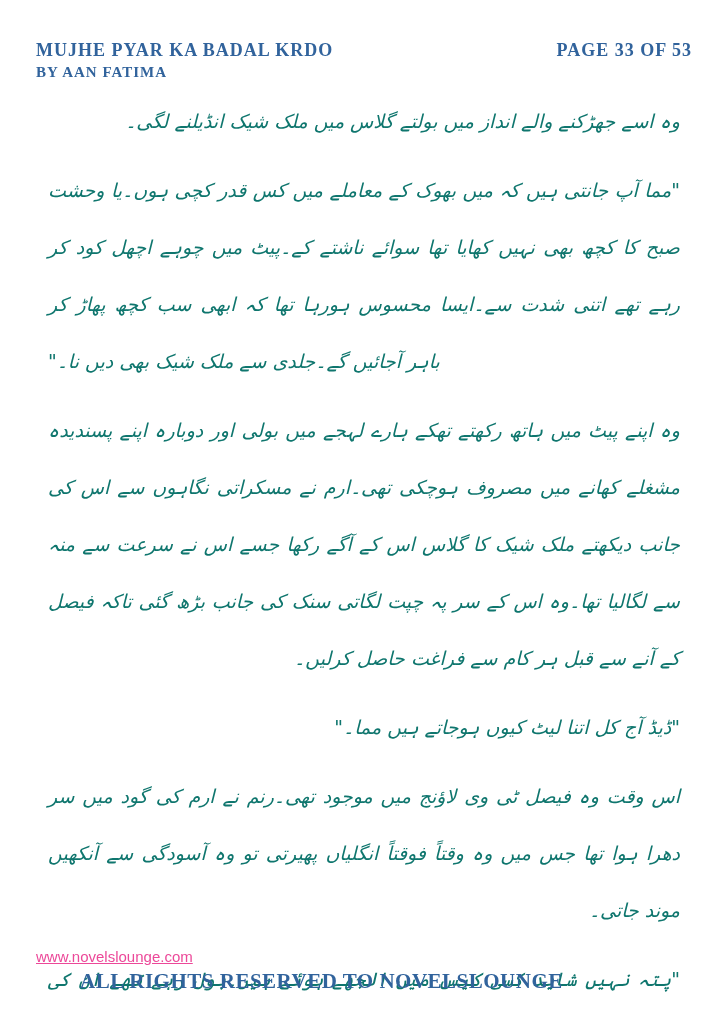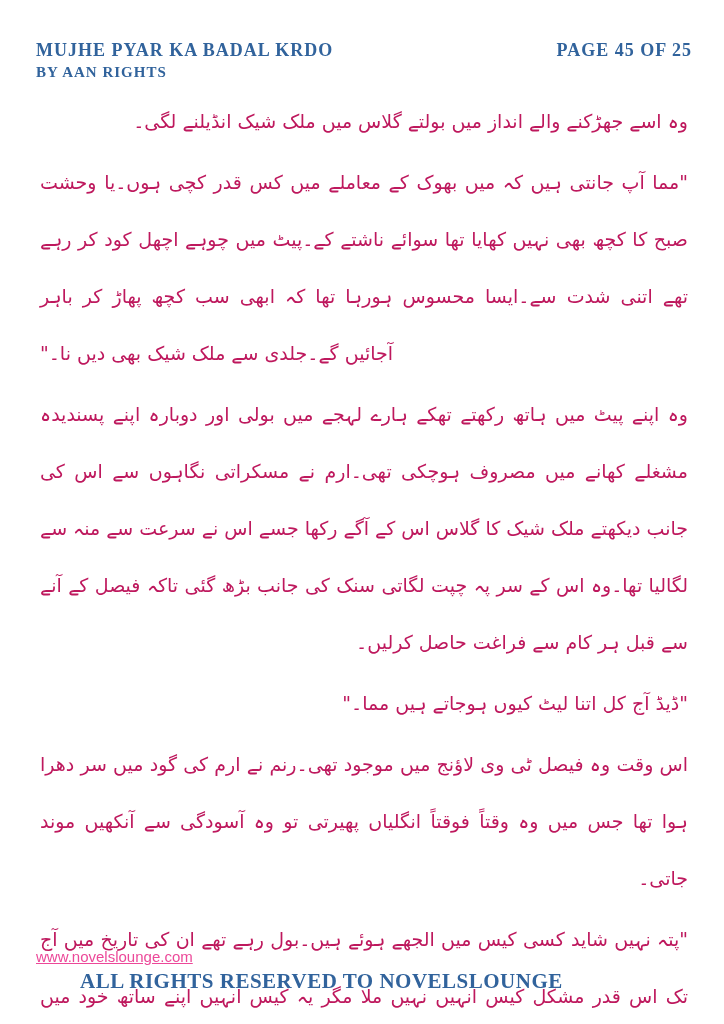--- a/index.html
+++ b/index.html
@@ -13,44 +13,44 @@
     font-family:"Liberation Serif", serif;
     font-weight:bold; color:#31639C; letter-spacing:1px;
   }
   .header-row { display:flex; justify-content:space-between; align-items:flex-start; }
   .title { font-size:18px; }
   .page-indicator { font-size:18px; }
   .author { font-size:15px; margin-top:3px; }
 
   .body-text { margin-top:12px; direction:rtl; }
   .para {
-    font-size:19px; line-height:57px; color:#be185d;
-    text-align:justify; text-align-last:auto; margin:4px;
+    font-size:19px; line-height:57px; color:#0f766e;
+    text-align:justify; text-align-last:auto; margin:12px;font-style:italic;
   }
   .para.single { text-align:right; }
   .para.last-left { text-align-last:left; }
 
   .footer { position:absolute; left:36px; bottom:30px; }
   .site-link {
     font-family:"Liberation Sans", sans-serif;
     font-size:15px; color:#ec4899; text-decoration:underline;
     display:inline-block; cursor:pointer;
   }
   .rights { font-size:21px; margin-top:3px; letter-spacing:0.5px;margin-left:44px; }
 </style>
 </head>
 <body>
 
 <div class="page">
 
   <div class="header-row">
     <span class="deco title">MUJHE PYAR KA BADAL KRDO</span>
-    <span class="deco page-indicator">PAGE 45 OF 25</span>
+    <span class="deco page-indicator">PAGE 33 OF 53</span>
   </div>
-  <div class="deco author">BY AAN RIGHTS</div>
+  <div class="deco author">BY AAN FATIMA</div>
 
   <div class="body-text">
     <p class="para single">وہ اسے جھڑکنے والے انداز میں بولتے گلاس میں ملک شیک انڈیلنے لگی۔</p>
     <p class="para last-left">"مما آپ جانتی ہیں کہ میں بھوک کے معاملے میں کس قدر کچی ہوں۔یا وحشت صبح کا کچھ بھی نہیں کھایا تھا سوائے ناشتے کے۔پیٹ میں چوہے اچھل کود کر رہے تھے اتنی شدت سے۔ایسا محسوس ہورہا تھا کہ ابھی سب کچھ پھاڑ کر باہر آجائیں گے۔جلدی سے ملک شیک بھی دیں نا۔"</p>
     <p class="para">وہ اپنے پیٹ میں ہاتھ رکھتے تھکے ہارے لہجے میں بولی اور دوبارہ اپنے پسندیدہ مشغلے کھانے میں مصروف ہوچکی تھی۔ارم نے مسکراتی نگاہوں سے اس کی جانب دیکھتے ملک شیک کا گلاس اس کے آگے رکھا جسے اس نے سرعت سے منہ سے لگالیا تھا۔وہ اس کے سر پہ چپت لگاتی سنک کی جانب بڑھ گئی تاکہ فیصل کے آنے سے قبل ہر کام سے فراغت حاصل کرلیں۔</p>
     <p class="para single">"ڈیڈ آج کل اتنا لیٹ کیوں ہوجاتے ہیں مما۔"</p>
     <p class="para">اس وقت وہ فیصل ٹی وی لاؤنج میں موجود تھی۔رنم نے ارم کی گود میں سر دھرا ہوا تھا جس میں وہ وقتاً فوقتاً انگلیاں پھیرتی تو وہ آسودگی سے آنکھیں موند جاتی۔</p>
     <p class="para">"پتہ نہیں شاید کسی کیس میں الجھے ہوئے ہیں۔بول رہے تھے ان کی تاریخ میں آج تک اس قدر مشکل کیس انہیں نہیں ملا مگر یہ کیس انہیں اپنے ساتھ خود میں الجھا رہا ہے۔"</p>
   </div>
 

